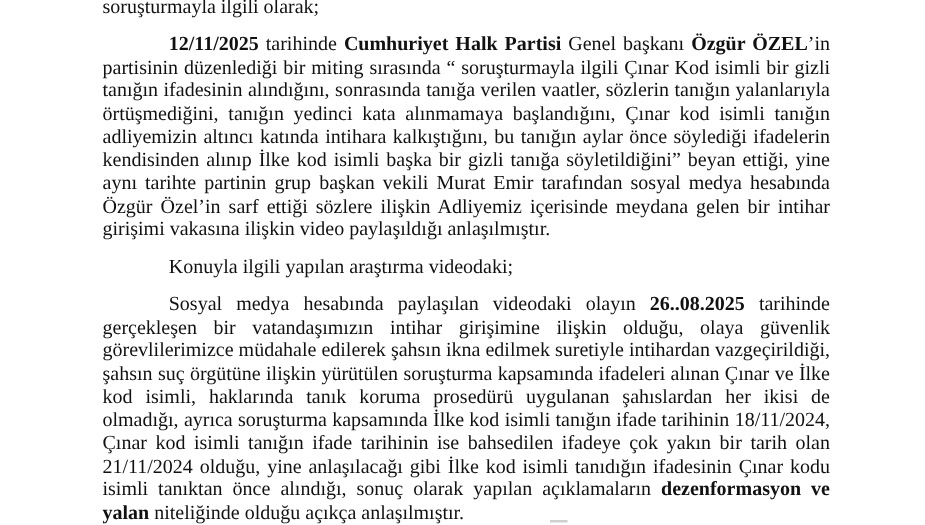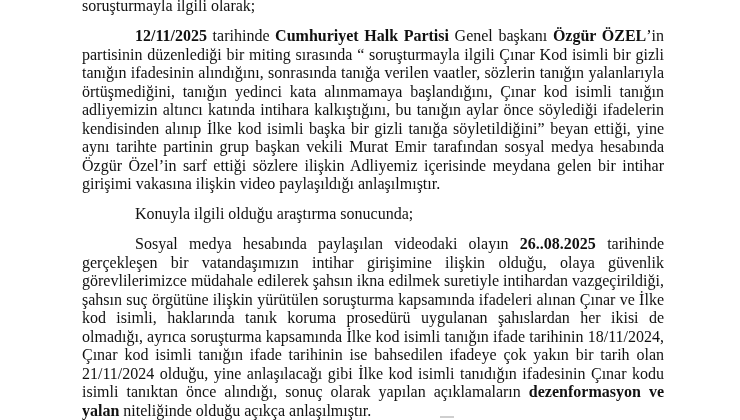--- a/index.html
+++ b/index.html
@@ -45,19 +45,19 @@
     }
   </style>
 </head>
 <body>
 
 <div class="page">
   <p class="para">soruşturmayla ilgili olarak;</p>
 
   <p class="para indent"><b>12/11/2025</b><span> tarihinde </span><b>Cumhuriyet Halk Partisi</b><span> Genel başkanı </span><b>Özgür ÖZEL</b><span>’in partisinin düzenlediği bir miting sırasında “ soruşturmayla ilgili Çınar Kod isimli bir gizli tanığın ifadesinin alındığını, sonrasında tanığa verilen vaatler, sözlerin tanığın yalanlarıyla örtüşmediğini, tanığın yedinci kata alınmamaya başlandığını, Çınar kod isimli tanığın adliyemizin altıncı katında intihara kalkıştığını, bu tanığın aylar önce söylediği ifadelerin kendisinden alınıp İlke kod isimli başka bir gizli tanığa söyletildiğini” beyan ettiği, yine aynı tarihte partinin grup başkan vekili Murat Emir tarafından sosyal medya hesabında Özgür Özel’in sarf ettiği sözlere ilişkin Adliyemiz içerisinde meydana gelen bir intihar girişimi vakasına ilişkin video paylaşıldığı anlaşılmıştır.</span></p>
 
-  <p class="para indent">Konuyla ilgili olduğu araştırma sonucunda;</p>
+  <p class="para indent">Konuyla ilgili yapılan araştırma videodaki;</p>
 
   <p class="para indent"><span>Sosyal medya hesabında paylaşılan videodaki olayın </span><b>26..08.2025</b><span> tarihinde gerçekleşen bir vatandaşımızın intihar girişimine ilişkin olduğu, olaya güvenlik görevlilerimizce müdahale edilerek şahsın ikna edilmek suretiyle intihardan vazgeçirildiği, şahsın suç örgütüne ilişkin yürütülen soruşturma kapsamında ifadeleri alınan Çınar ve İlke kod isimli, haklarında tanık koruma prosedürü uygulanan şahıslardan her ikisi de olmadığı, ayrıca soruşturma kapsamında İlke kod isimli tanığın ifade tarihinin 18/11/2024, Çınar kod isimli tanığın ifade tarihinin ise bahsedilen ifadeye çok yakın bir tarih olan 21/11/2024 olduğu, yine anlaşılacağı gibi İlke kod isimli tanıdığın ifadesinin Çınar kodu isimli tanıktan önce alındığı, sonuç olarak yapılan açıklamaların </span><b>dezenformasyon ve yalan</b><span> niteliğinde olduğu açıkça anlaşılmıştır.</span></p>
 
 </div>
 
 <div class="stamp"></div>
 
 </body></html>

